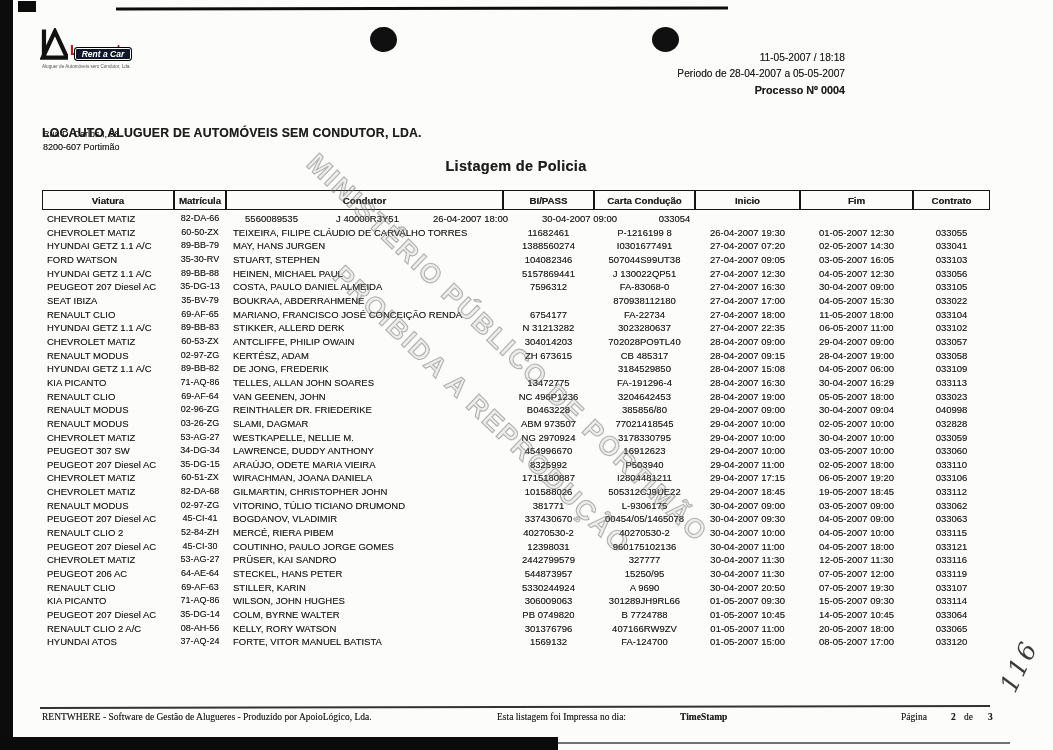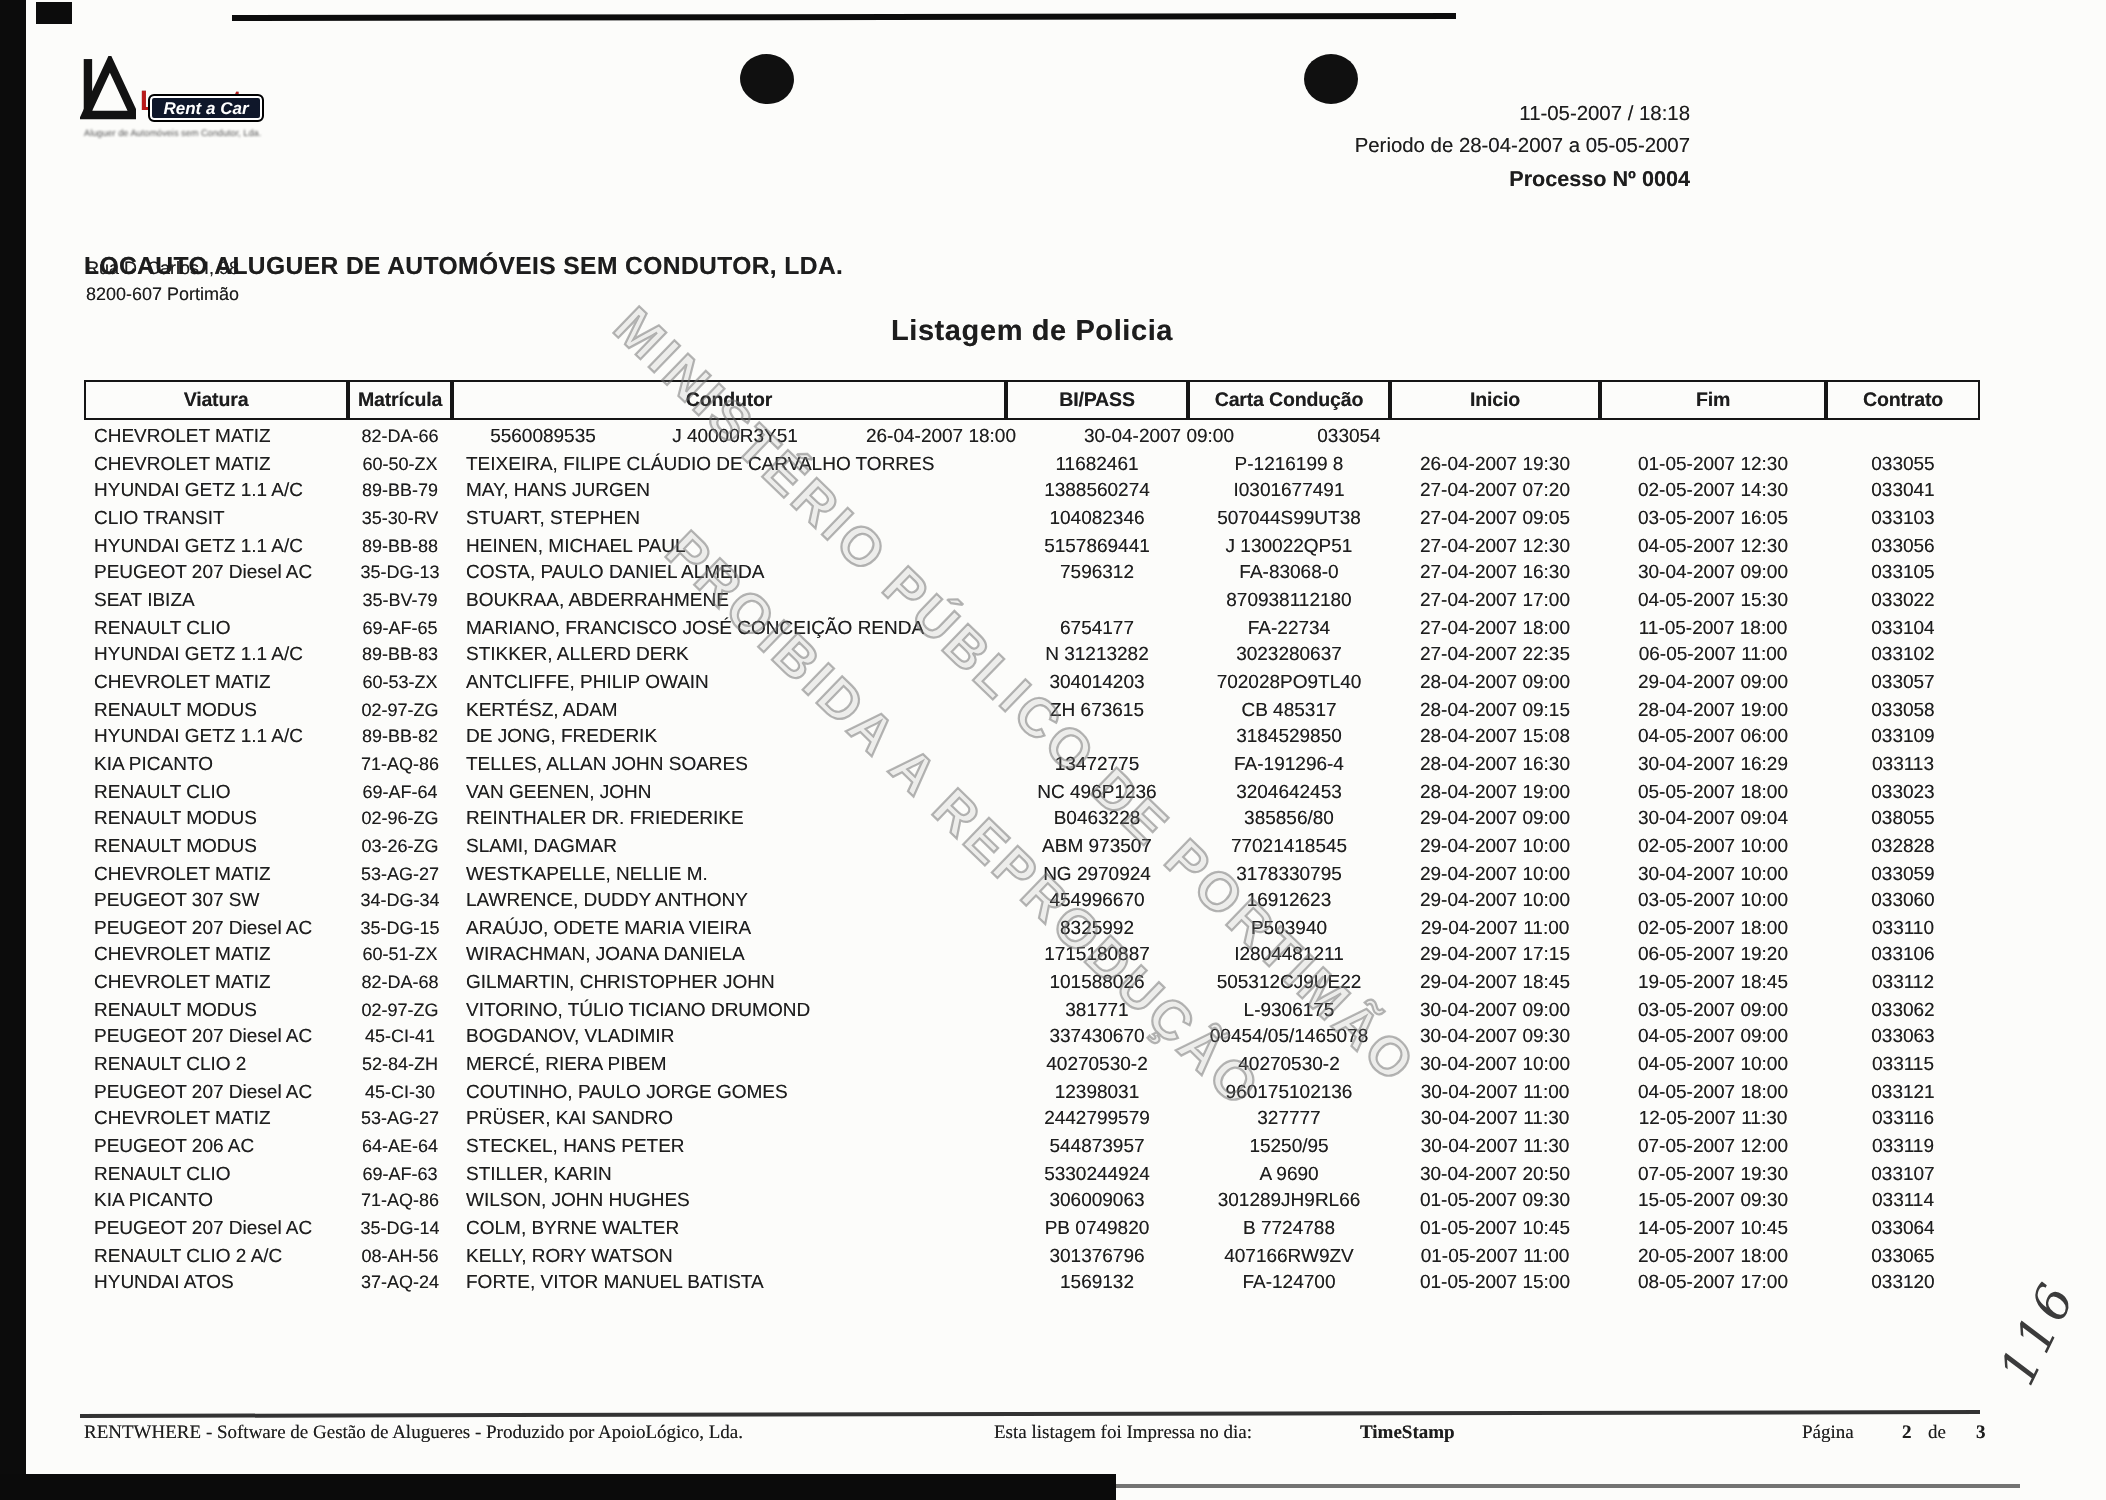--- a/index.html
+++ b/index.html
@@ -145,21 +145,21 @@
         <div class="cell txt c0">HYUNDAI GETZ 1.1 A/C</div>
         <div class="cell txt c1">89-BB-79</div>
         <div class="cell txt c2">MAY, HANS JURGEN</div>
         <div class="cell txt c3">1388560274</div>
         <div class="cell txt c4">I0301677491</div>
         <div class="cell txt c5">27-04-2007 07:20</div>
         <div class="cell txt c6">02-05-2007 14:30</div>
         <div class="cell txt c7">033041</div>
       </div>
       <div class="trow">
-        <div class="cell txt c0">CLIO TRANSIT</div>
+        <div class="cell txt c0">FORD WATSON</div>
         <div class="cell txt c1">35-30-RV</div>
         <div class="cell txt c2">STUART, STEPHEN</div>
         <div class="cell txt c3">104082346</div>
         <div class="cell txt c4">507044S99UT38</div>
         <div class="cell txt c5">27-04-2007 09:05</div>
         <div class="cell txt c6">03-05-2007 16:05</div>
         <div class="cell txt c7">033103</div>
       </div>
       <div class="trow">
         <div class="cell txt c0">HYUNDAI GETZ 1.1 A/C</div>
@@ -262,21 +262,21 @@
         <div class="cell txt c7">033023</div>
       </div>
       <div class="trow">
         <div class="cell txt c0">RENAULT MODUS</div>
         <div class="cell txt c1">02-96-ZG</div>
         <div class="cell txt c2">REINTHALER DR. FRIEDERIKE</div>
         <div class="cell txt c3">B0463228</div>
         <div class="cell txt c4">385856/80</div>
         <div class="cell txt c5">29-04-2007 09:00</div>
         <div class="cell txt c6">30-04-2007 09:04</div>
-        <div class="cell txt c7">038055</div>
+        <div class="cell txt c7">040998</div>
       </div>
       <div class="trow">
         <div class="cell txt c0">RENAULT MODUS</div>
         <div class="cell txt c1">03-26-ZG</div>
         <div class="cell txt c2">SLAMI, DAGMAR</div>
         <div class="cell txt c3">ABM 973507</div>
         <div class="cell txt c4">77021418545</div>
         <div class="cell txt c5">29-04-2007 10:00</div>
         <div class="cell txt c6">02-05-2007 10:00</div>
         <div class="cell txt c7">032828</div>

